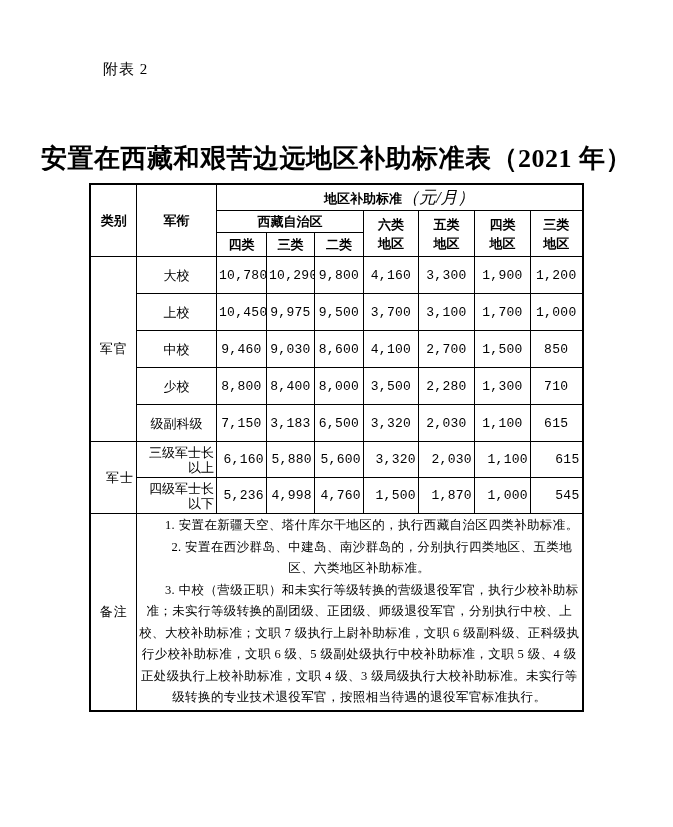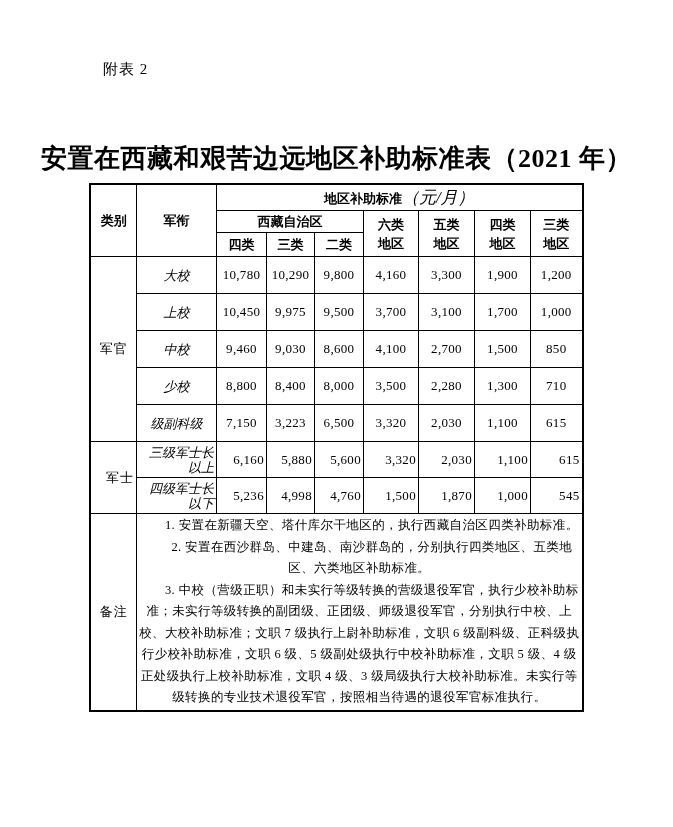--- a/index.html
+++ b/index.html
@@ -47,22 +47,22 @@
   }
   td.hdr { font-weight: bold; font-size: 13px; }
   td.unit-cell { height: 26px; }
   .unit-label { font-size: 17px; font-style: italic; font-weight: normal; }
   tr.hdr-row2 td { height: 22px; }
   tr.hdr-row3 td { height: 24px; }
   td.region-head { white-space: pre-line; line-height: 19px; }
   td.thick-bottom { border-bottom: 2px solid #000000; }
   tr.officer-row td { height: 37px; }
   tr.nco-row td { height: 36px; text-align: right; }
-  td.rank-cell { white-space: pre-line; line-height: 15px; font-style: italic; }
-  td.num-cell { font-family: Liberation Serif, serif; font-size: 13.5px; letter-spacing: 0.3px; }
+  td.rank-cell { white-space: pre-line; line-height: 15px; }
+  td.num-cell { font-family: Liberation Mono, monospace; font-size: 13.5px; letter-spacing: 0.3px; }
   td.cat-cell { font-weight: normal; font-size: 13.5px; letter-spacing: 1px; }
   td.notes-label-cell { font-size: 13.5px; letter-spacing: 1px; }
   td.notes-cell {
     text-align: justify;
     text-justify: inter-ideograph;
     padding: 5px 7px 6px 8px;
     vertical-align: top;
     margin-top: 35px;
   }
   td.notes-cell p {
@@ -149,21 +149,21 @@
           <td class="num-cell">8,400</td>
           <td class="num-cell">8,000</td>
           <td class="num-cell">3,500</td>
           <td class="num-cell">2,280</td>
           <td class="num-cell">1,300</td>
           <td class="num-cell">710</td>
         </tr>
         <tr class="officer-row">
           <td class="rank-cell thick-bottom">级副科级</td>
           <td class="num-cell thick-bottom">7,150</td>
-          <td class="num-cell thick-bottom">3,223</td>
+          <td class="num-cell thick-bottom">3,183</td>
           <td class="num-cell thick-bottom">6,500</td>
           <td class="num-cell thick-bottom">3,320</td>
           <td class="num-cell thick-bottom">2,030</td>
           <td class="num-cell thick-bottom">1,100</td>
           <td class="num-cell thick-bottom">615</td>
         </tr>
         <tr class="nco-row">
           <td class="cat-cell thick-bottom" rowspan="2">军士</td>
           <td class="rank-cell">三级军士长
 以上</td>

